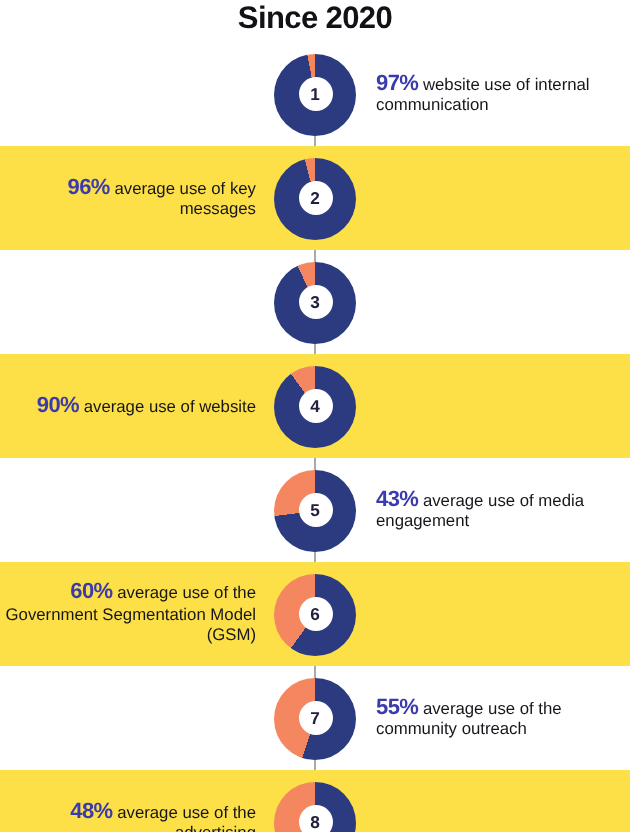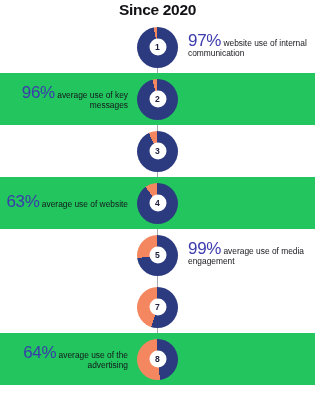--- a/index.html
+++ b/index.html
@@ -49,43 +49,43 @@
     z-index: 0;
   }
   .row {
     position: relative;
     height: 52px;
     display: flex;
     align-items: center;
     z-index: 1;
   }
   .row.shaded {
-    background: #22c55e;
+    background: #fde047;
   }
 
   
   .side {
     box-sizing: border-box;
     font-size: 8.4px;
     line-height: 10.4px;
     color: #16161c;
   }
   .side-left {
     width: 137px;
     padding-right: 9px;
     text-align: right;
   }
   .side-right {
     width: 137px;
     padding-left: 10px;
     text-align: left;
   }
   .side .pct {
-    font-weight: normal;
-    font-size: 17px;
+    font-weight: bold;
+    font-size: 11px;
     color: #3b3bad;
     letter-spacing: -0.3px;
   }
   .side.empty { visibility: hidden; }
 
   
   .donut-wrap {
     width: 41px;
     height: 41px;
     position: relative;
@@ -150,44 +150,53 @@
         <div class="side side-right empty"></div>
       </div>
       <div class="row">
         <div class="side side-left empty"></div>
         <div class="donut-wrap">
           <div class="donut" style="background: conic-gradient(rgb(44, 59, 128) 0deg, rgb(44, 59, 128) 334.8deg, rgb(244, 135, 95) 334.8deg, rgb(244, 135, 95) 360deg);"></div>
           <div class="donut-num">3</div>
         </div>
       </div>
       <div class="row shaded">
-        <div class="side side-left"><span class="pct">63%</span> <span>average use of website</span></div>
+        <div class="side side-left"><span class="pct">90%</span> <span>average use of website</span></div>
         <div class="donut-wrap">
           <div class="donut" style="background: conic-gradient(rgb(44, 59, 128) 0deg, rgb(44, 59, 128) 324deg, rgb(244, 135, 95) 324deg, rgb(244, 135, 95) 360deg);"></div>
           <div class="donut-num">4</div>
         </div>
         <div class="side side-right empty"></div>
       </div>
       <div class="row">
         <div class="side side-left empty"></div>
         <div class="donut-wrap">
           <div class="donut" style="background: conic-gradient(rgb(44, 59, 128) 0deg, rgb(44, 59, 128) 262.8deg, rgb(244, 135, 95) 262.8deg, rgb(244, 135, 95) 360deg);"></div>
           <div class="donut-num">5</div>
         </div>
-        <div class="side side-right"><span class="pct">99%</span> <span>average use of media engagement</span></div>
+        <div class="side side-right"><span class="pct">43%</span> <span>average use of media engagement</span></div>
+      </div>
+      <div class="row shaded">
+        <div class="side side-left"><span class="pct">60%</span> <span>average use of the Government Segmentation Model (GSM)</span></div>
+        <div class="donut-wrap">
+          <div class="donut" style="background: conic-gradient(rgb(44, 59, 128) 0deg, rgb(44, 59, 128) 216deg, rgb(244, 135, 95) 216deg, rgb(244, 135, 95) 360deg);"></div>
+          <div class="donut-num">6</div>
+        </div>
+        <div class="side side-right empty"></div>
       </div>
       <div class="row">
         <div class="side side-left empty"></div>
         <div class="donut-wrap">
           <div class="donut" style="background: conic-gradient(rgb(44, 59, 128) 0deg, rgb(44, 59, 128) 198deg, rgb(244, 135, 95) 198deg, rgb(244, 135, 95) 360deg);"></div>
           <div class="donut-num">7</div>
         </div>
-      </div>
-      <div class="row shaded">
-        <div class="side side-left"><span class="pct">64%</span> <span>average use of the advertising</span></div>
+        <div class="side side-right"><span class="pct">55%</span> <span>average use of the community outreach</span></div>
+      </div>
+      <div class="row shaded">
+        <div class="side side-left"><span class="pct">48%</span> <span>average use of the advertising</span></div>
         <div class="donut-wrap">
           <div class="donut" style="background: conic-gradient(rgb(44, 59, 128) 0deg, rgb(44, 59, 128) 172.8deg, rgb(244, 135, 95) 172.8deg, rgb(244, 135, 95) 360deg);"></div>
           <div class="donut-num">8</div>
         </div>
         <div class="side side-right empty"></div>
       </div>
     </div>
 
 </div>
 

